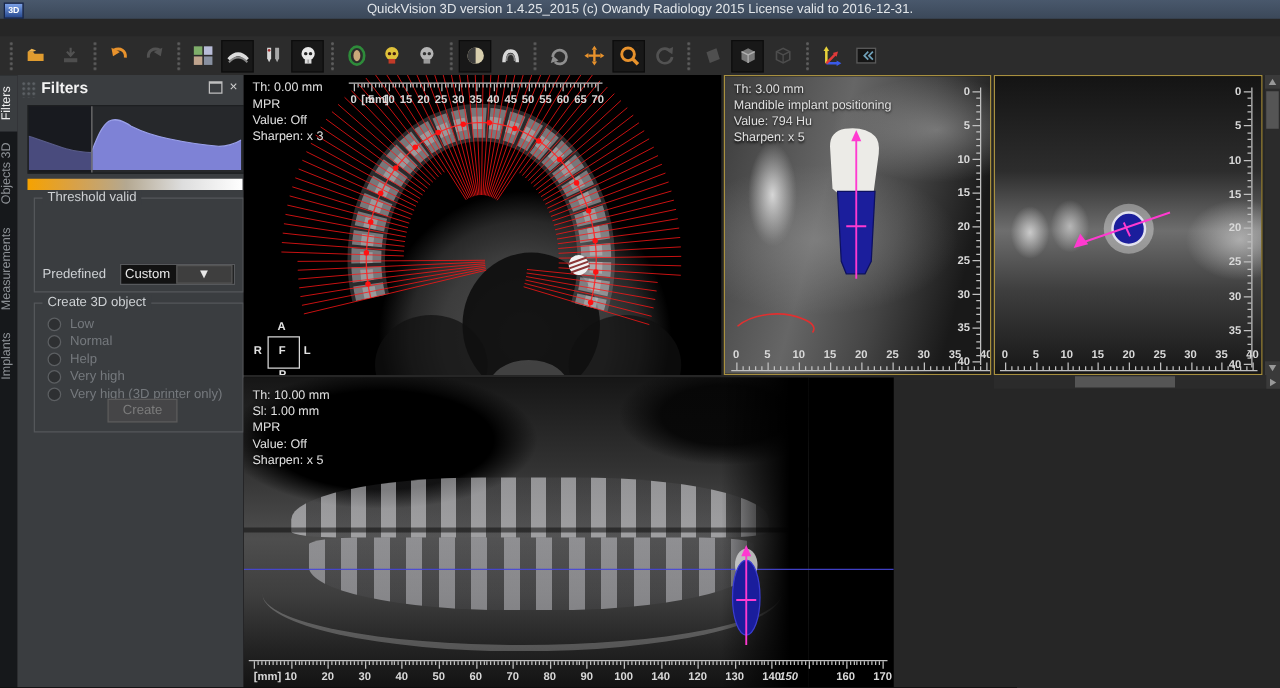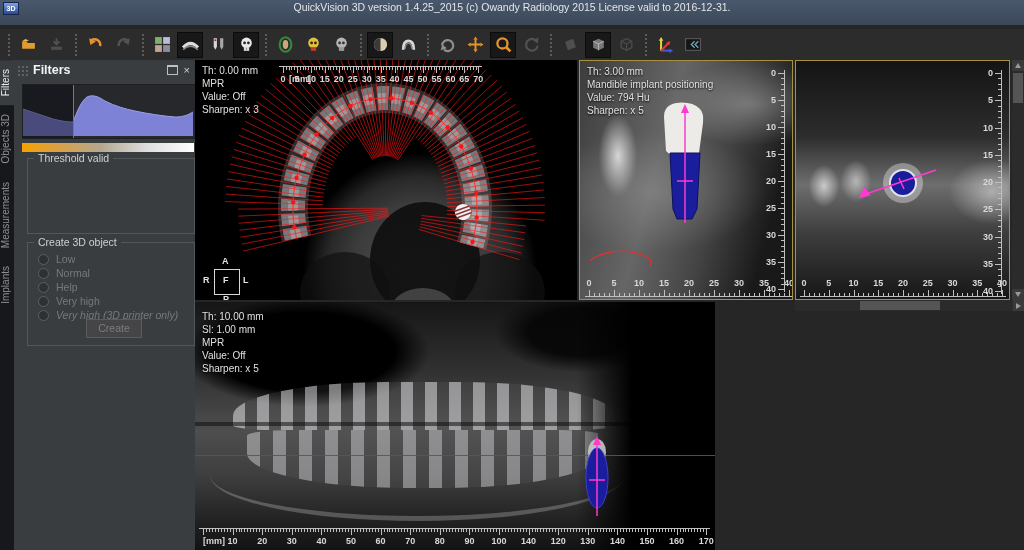--- a/index.html
+++ b/index.html
@@ -1,20 +1,20 @@
 <!DOCTYPE html>
 <html><head>
 <meta charset="utf-8">
 <style>
   html,body{margin:0;padding:0;background:#000;}
   body{font-family:"Liberation Sans","DejaVu Sans",sans-serif;}
   #screen{position:relative;width:1024px;height:550px;overflow:hidden;background:#262626;}
 
   
-  .titlebar{position:absolute;left:0;top:0;right:0;height:25px;background:linear-gradient(#49586c,#3b4859);color:#e2e6ea;font-size:10.5px;}
+  .titlebar{position:absolute;left:0;top:0;right:0;height:15px;background:linear-gradient(#49586c,#3b4859);color:#e2e6ea;font-size:10.5px;}
   .titlebar .title{position:absolute;left:0;right:0;top:1px;text-align:center;}
   .appicon{position:absolute;left:3px;top:2px;width:14px;height:11px;background:linear-gradient(#7da2e8,#27498f);border:1px solid #16254a;color:#fff;font-size:7px;font-weight:bold;display:flex;align-items:center;justify-content:center;}
   .menubar{position:absolute;top:15px;left:0;right:0;height:14px;background:#23272e;display:flex;align-items:center;font-size:10.5px;color:#c9cdd3;}
   .menubar span{padding:0 12px;cursor:default;}
   .toolbar{position:absolute;top:29px;left:0;right:0;height:31px;background:#2c2c2c;display:flex;align-items:center;padding-left:3px;}
   .tbtn{width:26px;height:26px;margin:0 1px;display:flex;align-items:center;justify-content:center;border:1px solid transparent;box-sizing:border-box;}
   .tbtn svg{display:block;}
   .tbtn.active{background:#181818;border-color:#0c0c0c;}
   .tbtn.disabled{opacity:.35;filter:grayscale(70%);}
   .tsep{width:7px;height:24px;margin:0 2px;background-image:radial-gradient(circle,#5c5c5c 1px,transparent 1.3px);background-size:4px 4px;background-repeat:repeat-y;background-position:center top;}
@@ -354,41 +354,48 @@
       <svg width="170" height="51" viewBox="0 0 170 51" preserveAspectRatio="none">
         <path d="M0,51 L0,24 C10,27 20,31 30,34 C38,36 44,37 50,37 L50,37 C54,27 58,16 64,12 C70,9 76,12 82,16 C92,21 102,24 112,26 C126,29 140,31 152,32 C160,32 165,30 170,27 L170,51 Z" fill="#7e82d6"></path>
         <path d="M0,24 C10,27 20,31 30,34 C38,36 44,37 50,37 M50,37 C54,27 58,16 64,12 C70,9 76,12 82,16 C92,21 102,24 112,26 C126,29 140,31 152,32 C160,32 165,30 170,27" stroke="#9aa0e8" stroke-width="1" fill="none"></path>
       </svg>
       <div class="histdark"></div>
     </div>
     <div class="gradbar"></div>
 
     <div class="group" id="grp-threshold" style="left:13px;top:98px;width:166px;height:74px;">
       <span class="glabel">Threshold valid</span>
+      <div class="frow" style="top:52px;">
+        <span class="flabel">Predefined</span>
+        <span class="dd">
+          <span>Custom</span>
+          <span class="ddbtn">▼</span>
+        </span>
+      </div>
     </div>
 
     <div class="group" id="grp-create" style="left:13px;top:182px;width:166px;height:102px;">
       <span class="glabel">Create 3D object</span>
       <div class="radrow" style="top:10px;">
           <span class="rcirc"></span>
           <span class="rlab">Low</span>
         </div>
       <div class="radrow" style="top:24px;">
           <span class="rcirc"></span>
           <span class="rlab">Normal</span>
         </div>
       <div class="radrow" style="top:38px;">
           <span class="rcirc"></span>
           <span class="rlab">Help</span>
         </div>
       <div class="radrow" style="top:52px;">
           <span class="rcirc"></span>
           <span class="rlab">Very high</span>
         </div>
-      <div class="radrow" style="top:66px;font-style:italic;">
+      <div class="radrow" style="top:66px;">
           <span class="rcirc"></span>
           <span class="rlab">Very high (3D printer only)</span>
         </div>
       <div class="cbtn">Create</div>
     </div>
   </div>
 
   <div class="views">
 
     <div class="vp" id="vp-axial">
@@ -1070,21 +1077,21 @@
           <i class="tick" style="left: 425.36px;"></i>
           <i class="tick" style="left: 428.32px;"></i>
           <i class="tick" style="left: 431.28px;"></i>
           <i class="tick" style="left: 434.24px;"></i>
           <i class="tick" style="left: 437.2px;"></i>
           <i class="tick" style="left: 440.16px;"></i>
           <i class="tick" style="left: 443.12px;"></i>
           <i class="tick" style="left: 446.08px;"></i>
           <i class="tick" style="left: 449.04px;"></i>
           <i class="tick mj" style="left: 452px;"></i>
-          <b class="lb" style="left: 452px;">150</b>
+          <b class="lb" style="left: 436px; font-style: italic;">150</b>
           <i class="tick" style="left: 454.96px;"></i>
           <i class="tick" style="left: 457.92px;"></i>
           <i class="tick" style="left: 460.88px;"></i>
           <i class="tick" style="left: 463.84px;"></i>
           <i class="tick" style="left: 466.8px;"></i>
           <i class="tick" style="left: 469.76px;"></i>
           <i class="tick" style="left: 472.72px;"></i>
           <i class="tick" style="left: 475.68px;"></i>
           <i class="tick" style="left: 478.64px;"></i>
           <i class="tick mj" style="left: 481.6px;"></i>

